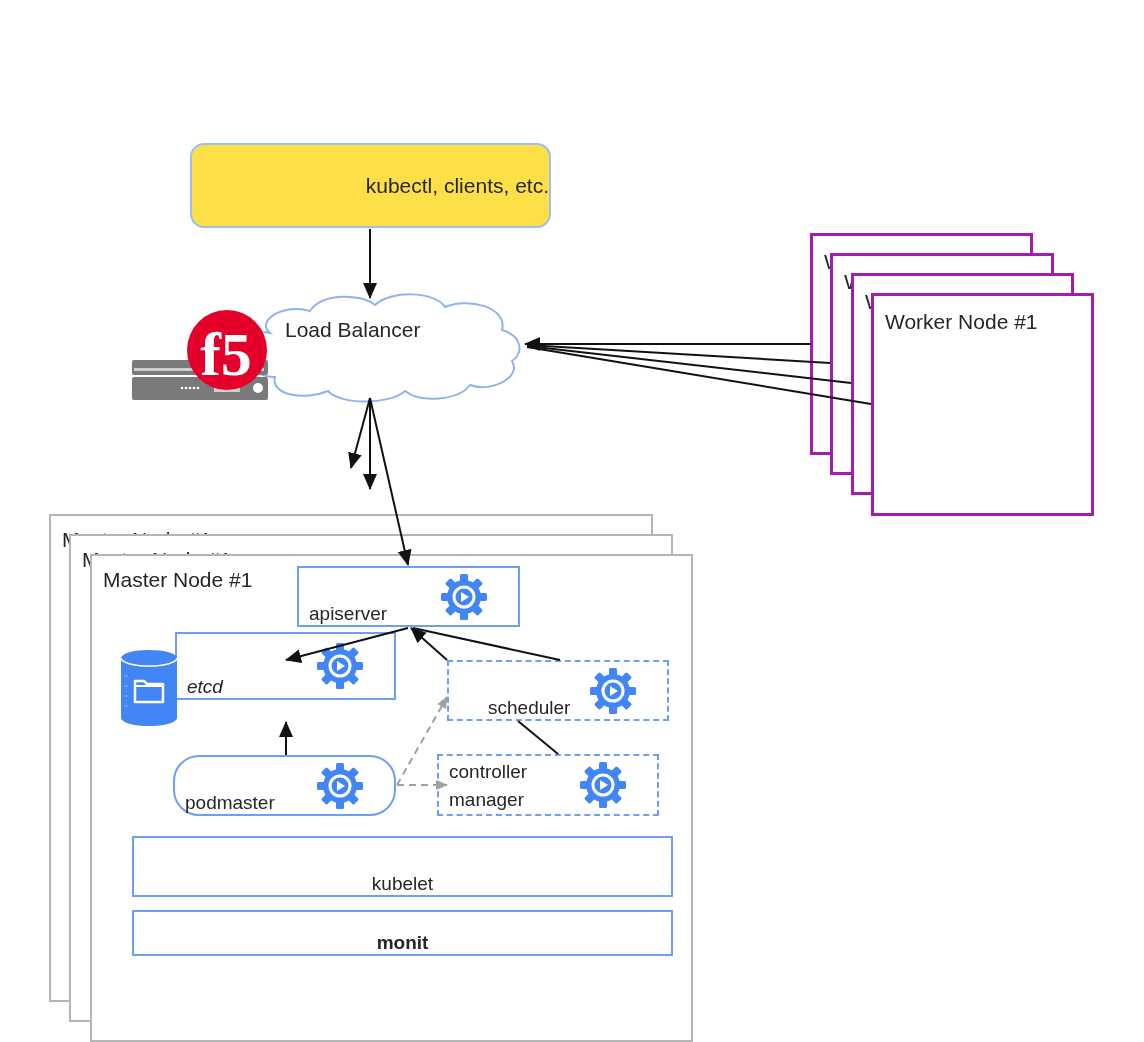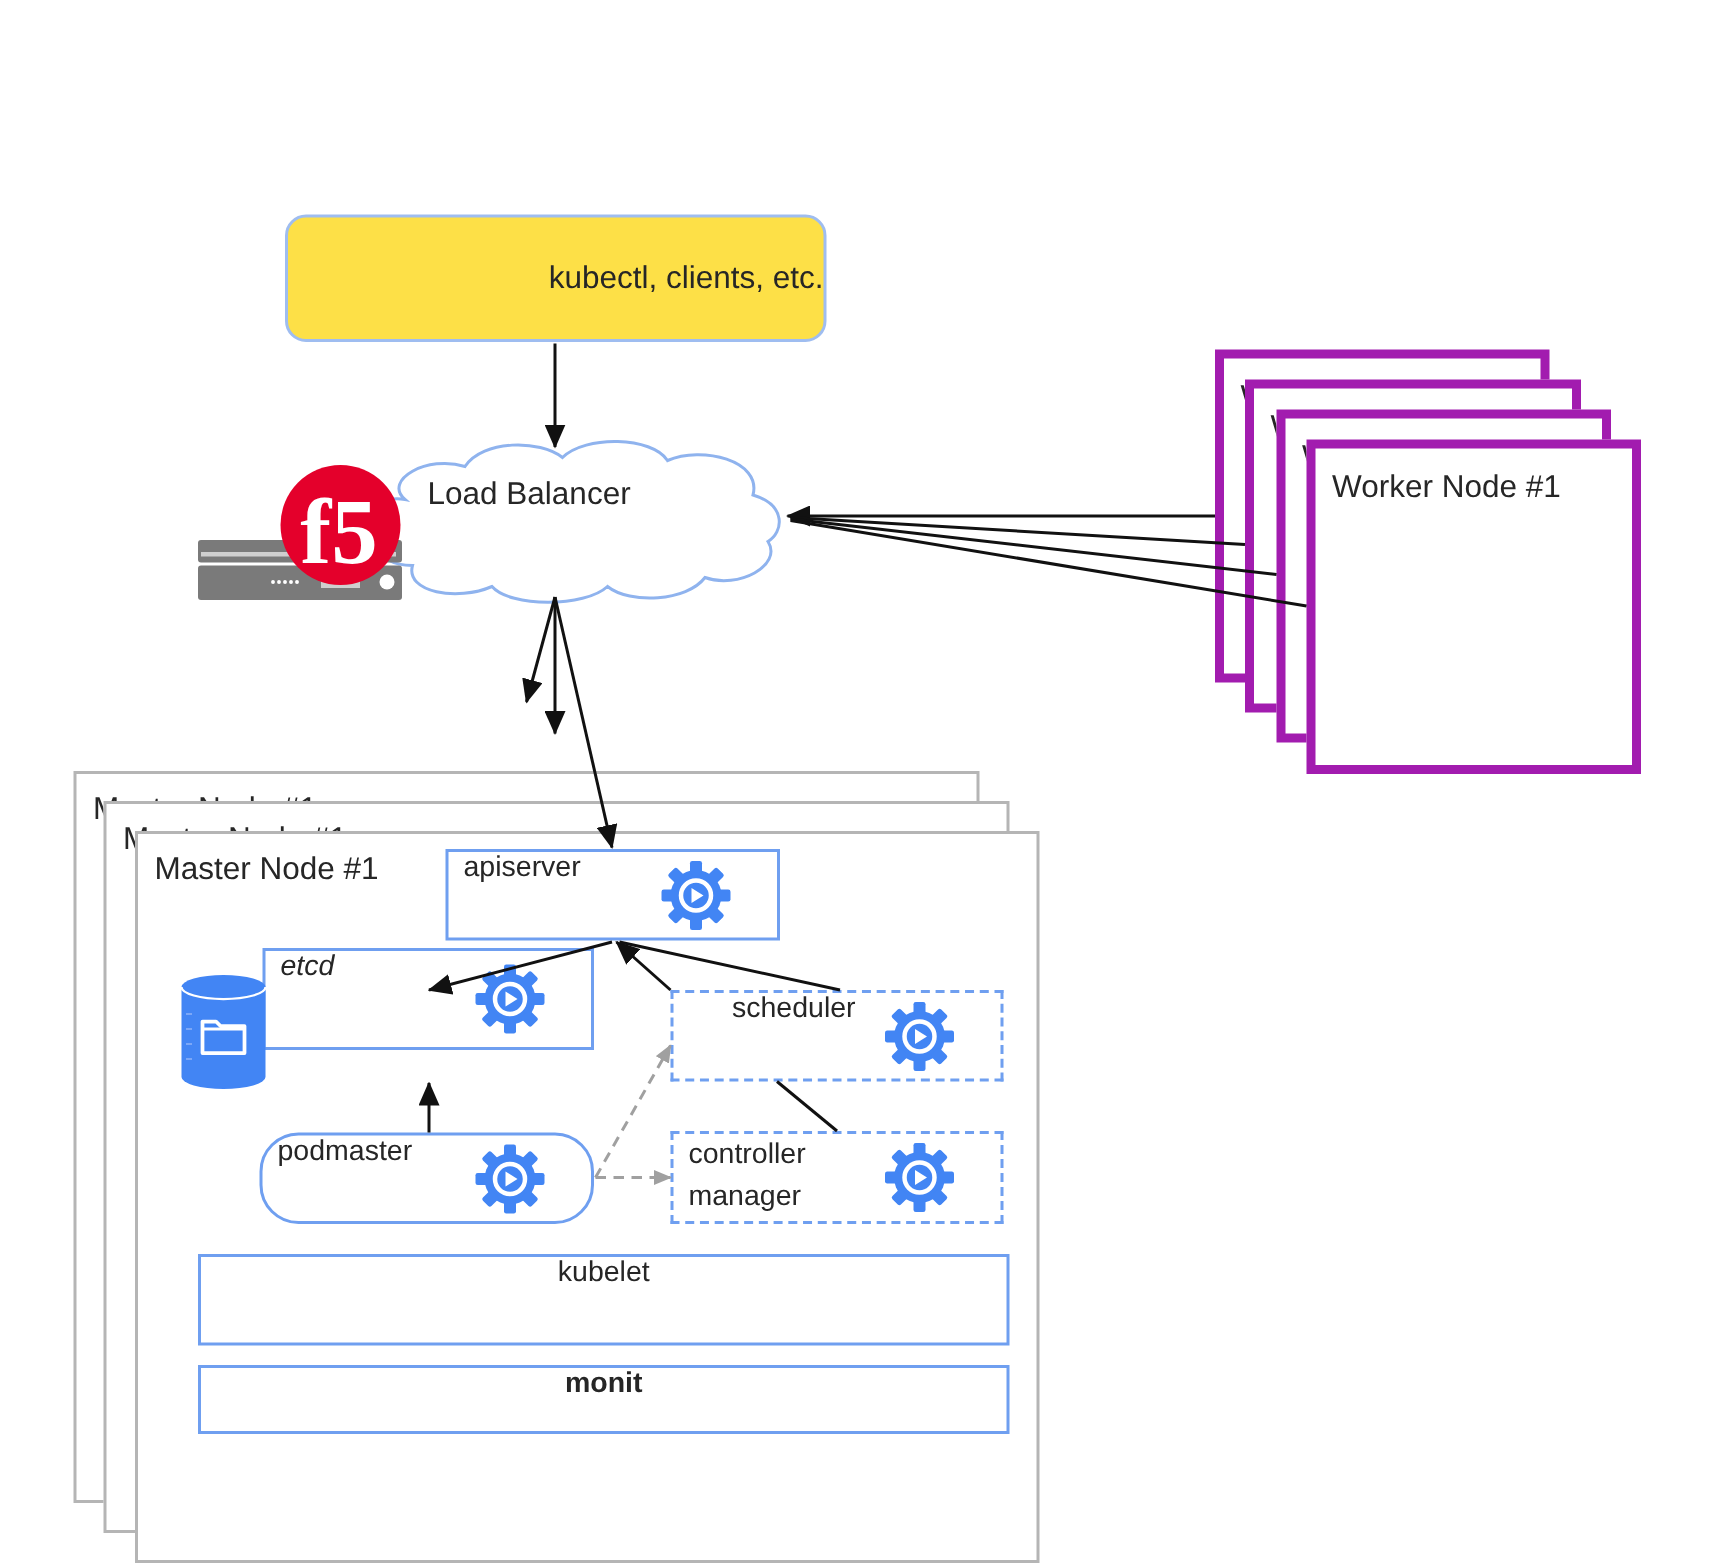--- a/index.html
+++ b/index.html
@@ -2,23 +2,23 @@
 <html><head>
   <meta charset="utf-8">
   <style>
     html, body { margin: 0; padding: 0; background: #ffffff; }
     body { width: 1144px; height: 1042px; position: relative; overflow: hidden;
            font-family: "Liberation Sans", sans-serif; color: #262626; }
     .abs { position: absolute; box-sizing: border-box; }
     .client-box { left: 190px; top: 143px; width: 361px; height: 85px;
       border: 2px solid #9fbdf0; border-radius: 14px; background: #fde047;
       display: flex; align-items: center; justify-content: flex-end; font-size: 21px; }
-    .worker { border: 6px solid #a21caf; background: #fff; font-size: 21px; padding: 14px 0 0 11px; }
+    .worker { border: 3px solid #a21caf; background: #fff; font-size: 21px; padding: 14px 0 0 11px; }
     .master { border: 2px solid #b5b5b5; background: #fff; font-size: 21px; padding: 12px 0 0 11px; margin-top: 44px; }
-    .comp { border: 2px solid #6f9ff0; background: #fff; display: flex; align-items: flex-start;
+    .comp { border: 2px solid #6f9ff0; background: #fff; display: flex; align-items: flex-end;
       font-size: 19px; padding-left: 10px; }
     .comp.dashed { border: 2px dashed #6f9ff0; }
     .comp .gear { position: absolute; right: 30px; top: 50%; transform: translateY(-50%); width: 48px; height: 48px; }
     .wide { justify-content: center; padding-left: 0; }
     .lb-text { left: 285px; top: 318px; font-size: 21px; text-align: center; }
     svg.overlay { position: absolute; left: 0; top: 0; pointer-events: none; }
     .cm-label { line-height: 28px; }
   </style>
 </head>
 <body>
@@ -107,21 +107,21 @@
     </svg>
 </div>
 
 <div class="abs comp" style="left:173px;top:755px;width:223px;height:61px;border-radius:26px;">
   <span>podmaster</span>
   <svg class="gear" viewBox="0 0 48 48">
       <use href="#gear"></use>
     </svg>
 </div>
 
-<div class="abs comp dashed" style="left:447px;top:754px;width:222px;height:62px;">
+<div class="abs comp dashed" style="left:437px;top:754px;width:222px;height:62px;">
   <div class="cm-label">
     <div>controller</div>
     <div>manager</div>
   </div>
   <svg class="gear" viewBox="0 0 48 48">
       <use href="#gear"></use>
     </svg>
 </div>
 
 <div class="abs comp wide" style="left:132px;top:836px;width:541px;height:61px;">

